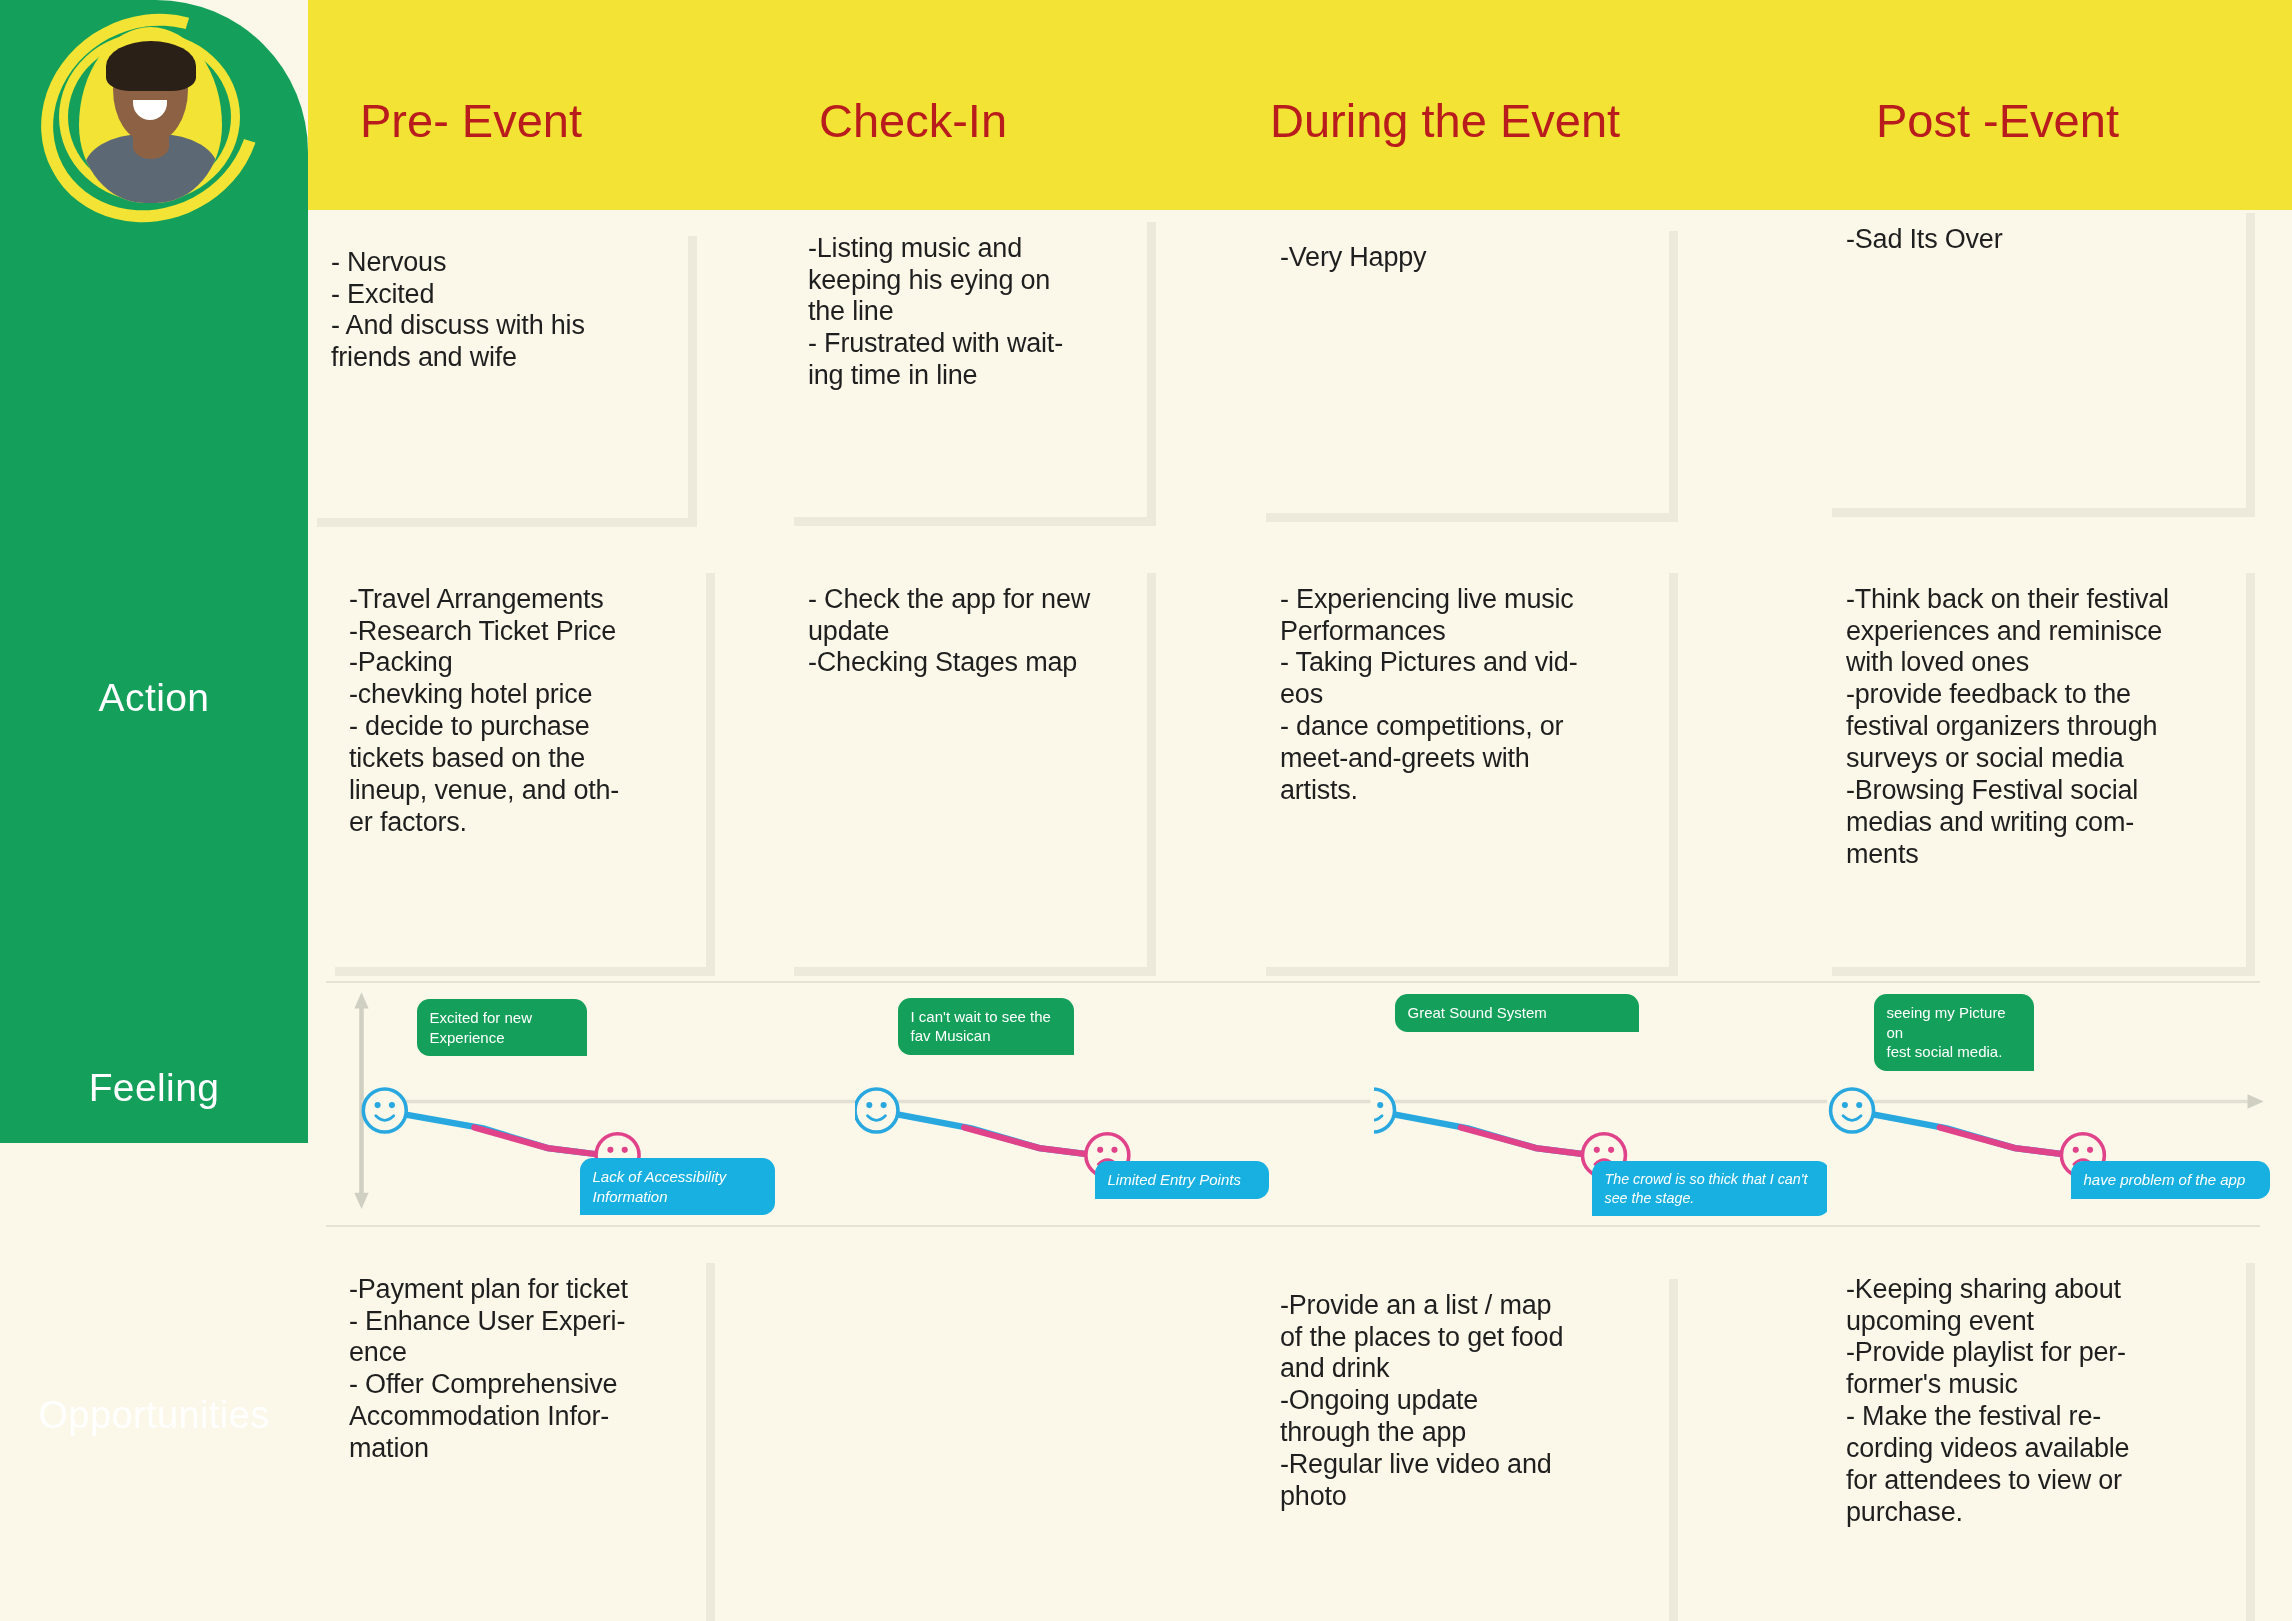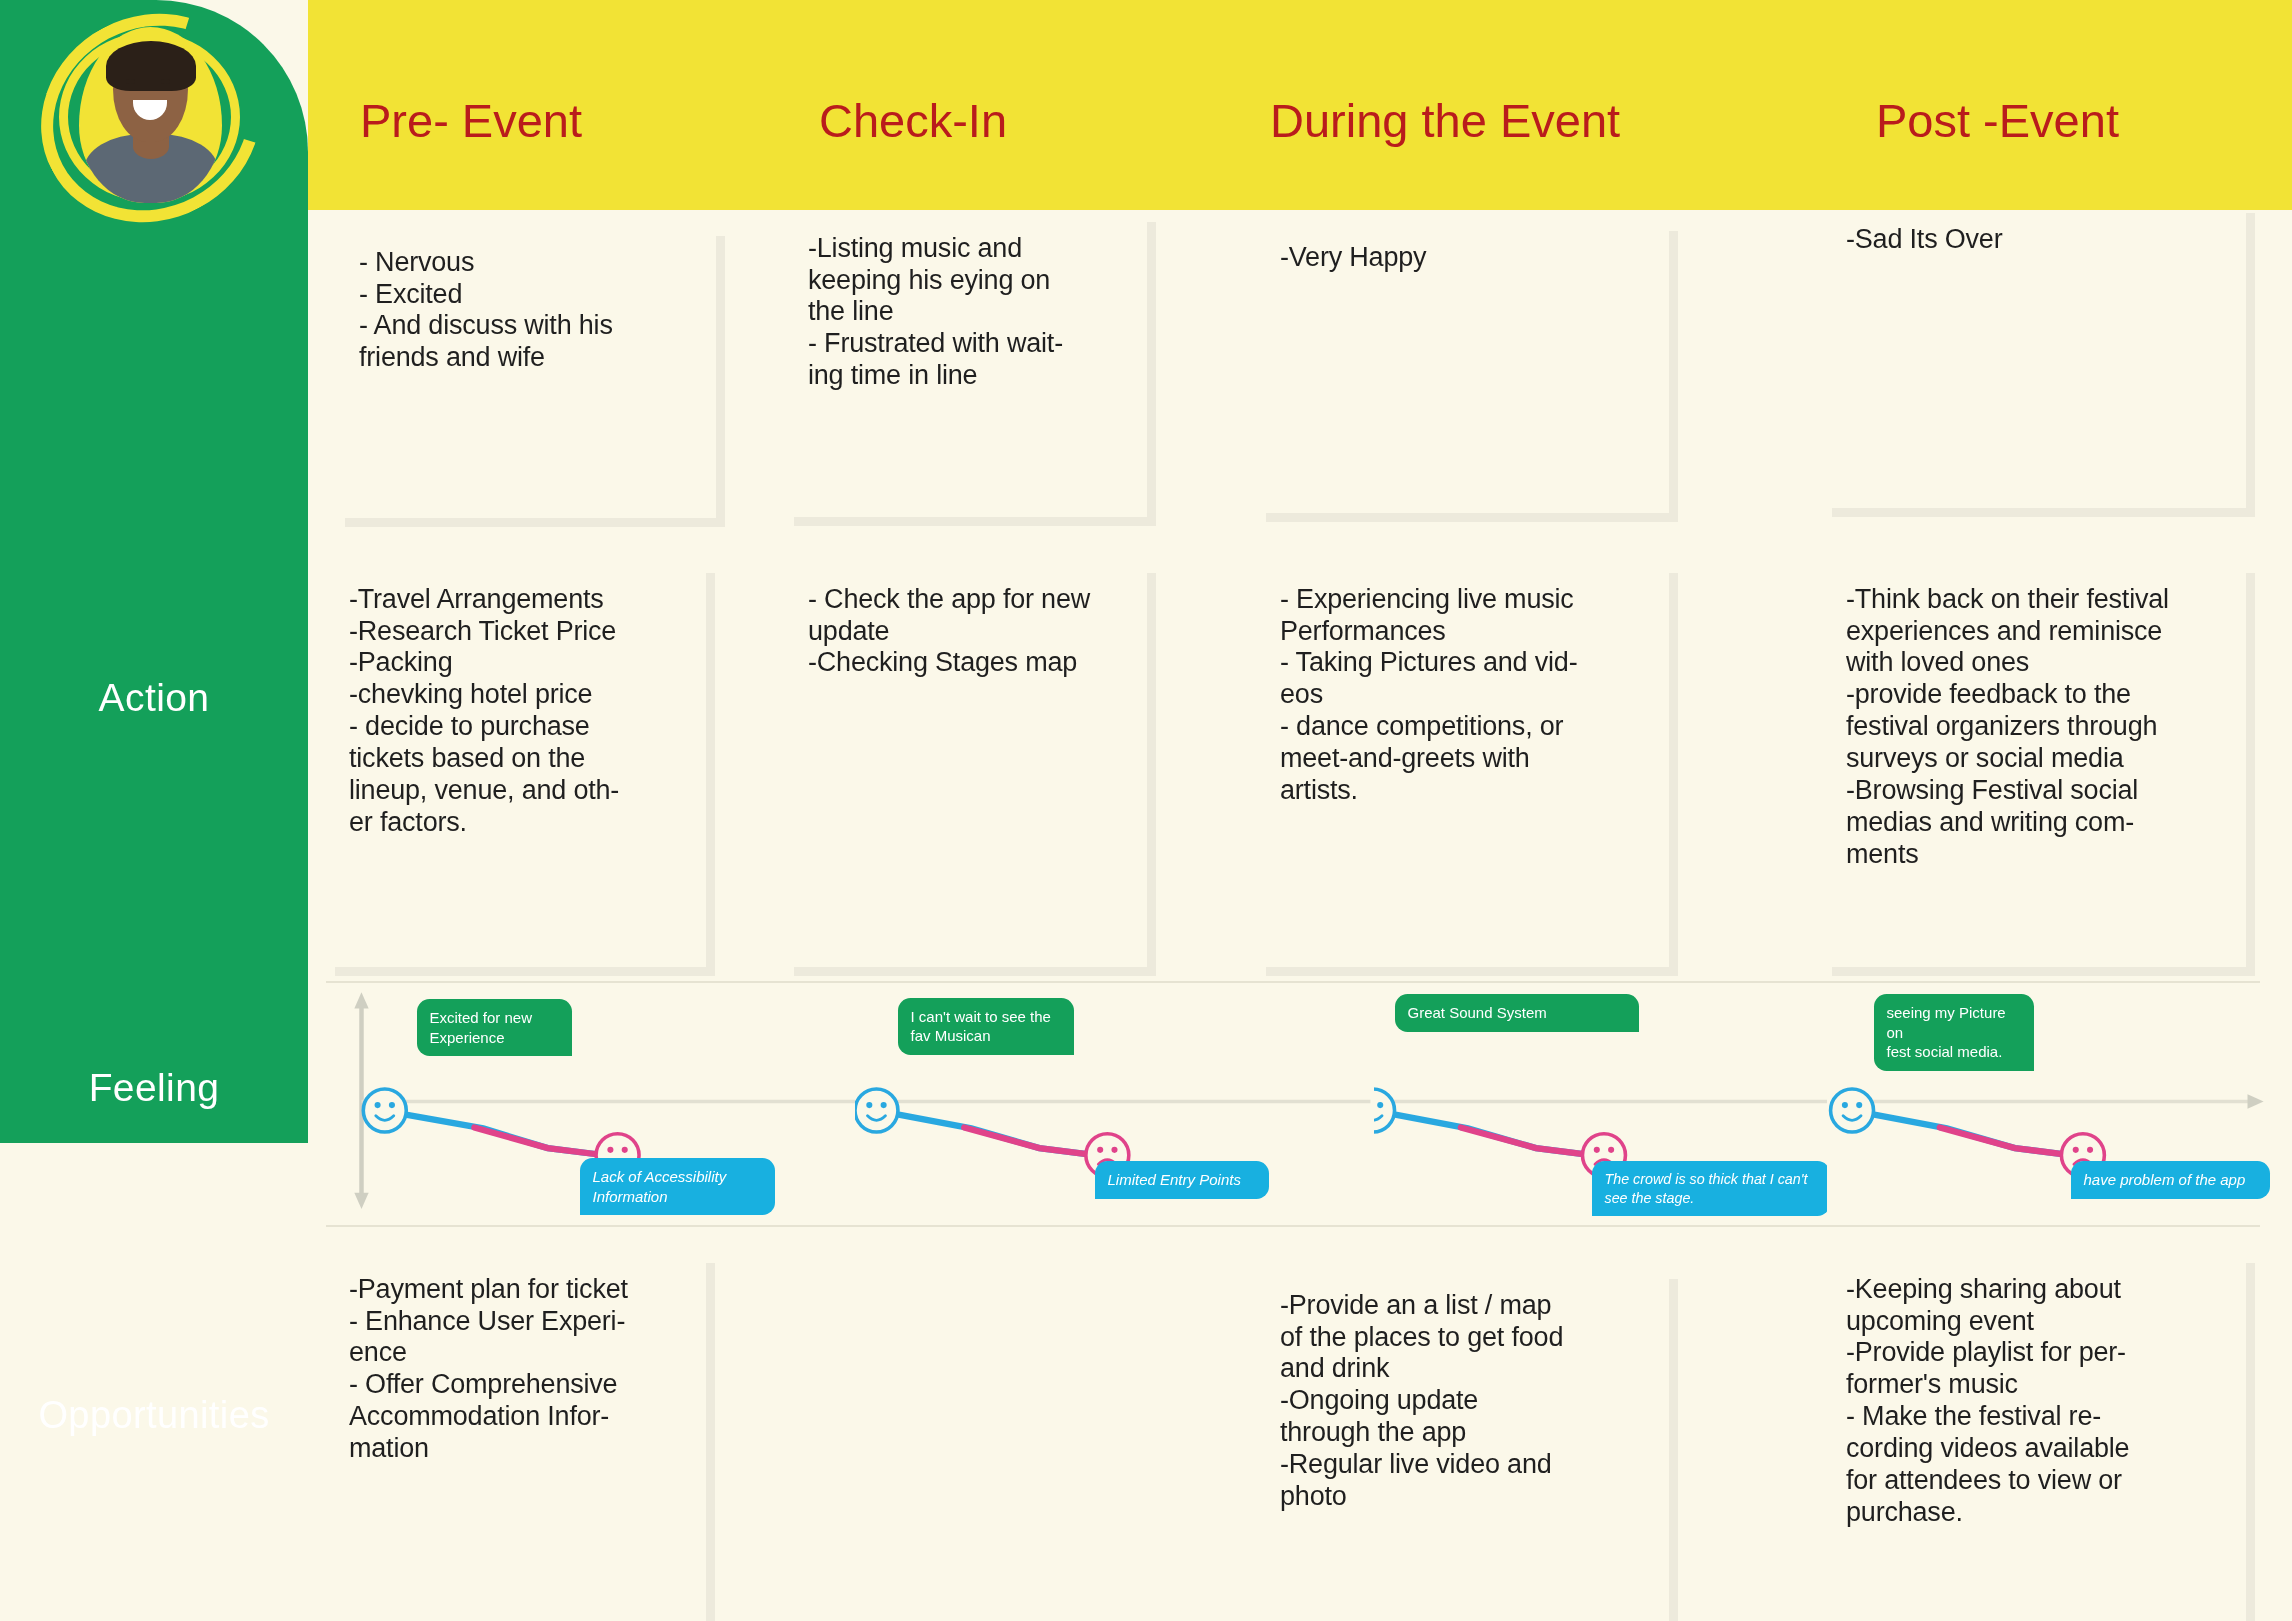--- a/index.html
+++ b/index.html
@@ -156,21 +156,21 @@
       <div class="shirt"></div>
       <div class="collar"></div>
       <div class="face"></div>
       <div class="hair"></div>
       <div class="eye l"></div>
       <div class="eye r"></div>
       <div class="smile"></div>
     </div>
   </div>
 
-  <div class="card" style="left:336px; top:227px; width:380px; height:291px;">
+  <div class="card" style="left:308px; top:227px; width:380px; height:291px;">
     <div class="card-text">- Nervous
 - Excited
 -  And discuss with his
 friends and wife</div>
   </div>
   <div class="card" style="left:785px; top:213px; width:362px; height:304px;">
     <div class="card-text">-Listing music and
 keeping his eying on
 the line
 - Frustrated with wait-
@@ -232,21 +232,21 @@
       <path d="M 150 159 L 232 182 L 296 190" fill="none" stroke="#e0438a" stroke-width="7" stroke-linecap="round"></path>
       <circle cx="50" cy="140" r="24" fill="#fbf8e9" stroke="#29a8e0" stroke-width="4"></circle>
       <circle cx="42" cy="134" r="3.4" fill="#29a8e0"></circle>
         <circle cx="58" cy="134" r="3.4" fill="#29a8e0"></circle>
       <path d="M 40 146 Q 50 156 60 146" fill="none" stroke="#29a8e0" stroke-width="3.2" stroke-linecap="round"></path>
       <circle cx="310" cy="190" r="24" fill="#fbf8e9" stroke="#e0438a" stroke-width="4"></circle>
       <circle cx="302" cy="184" r="3.4" fill="#e0438a"></circle>
         <circle cx="318" cy="184" r="3.4" fill="#e0438a"></circle>
       <path d="M 300 200 Q 310 190 320 200" fill="none" stroke="#e0438a" stroke-width="3.2" stroke-linecap="round"></path>
     </svg>
-    <div class="bubble pos" style="left:77px; top:14.3px; width:155px;">Excited for new
+    <div class="bubble pos" style="left:77px; top:14.3px; width:170px;">Excited for new
 Experience</div>
     <div class="bubble neg" style="left:240px; top:173px; width:195px;">Lack of Accessibility
 Information</div>
   </div>
 
   <div class="feel-panel" style="left:1348px; top:985px; width:537px; height:242px;">
     <svg class="feel-svg" width="537" height="242" viewBox="0 0 600 270">
       <line x1="10" y1="130" x2="596" y2="130" stroke="#e2e0d2" stroke-width="4"></line>
       <path d="M 44 143 L 134 160 L 210 182 L 272 190" fill="none" stroke="#29a8e0" stroke-width="7" stroke-linecap="round"></path>
       <path d="M 126 159 L 210 182 L 272 190" fill="none" stroke="#e0438a" stroke-width="7" stroke-linecap="round"></path>

